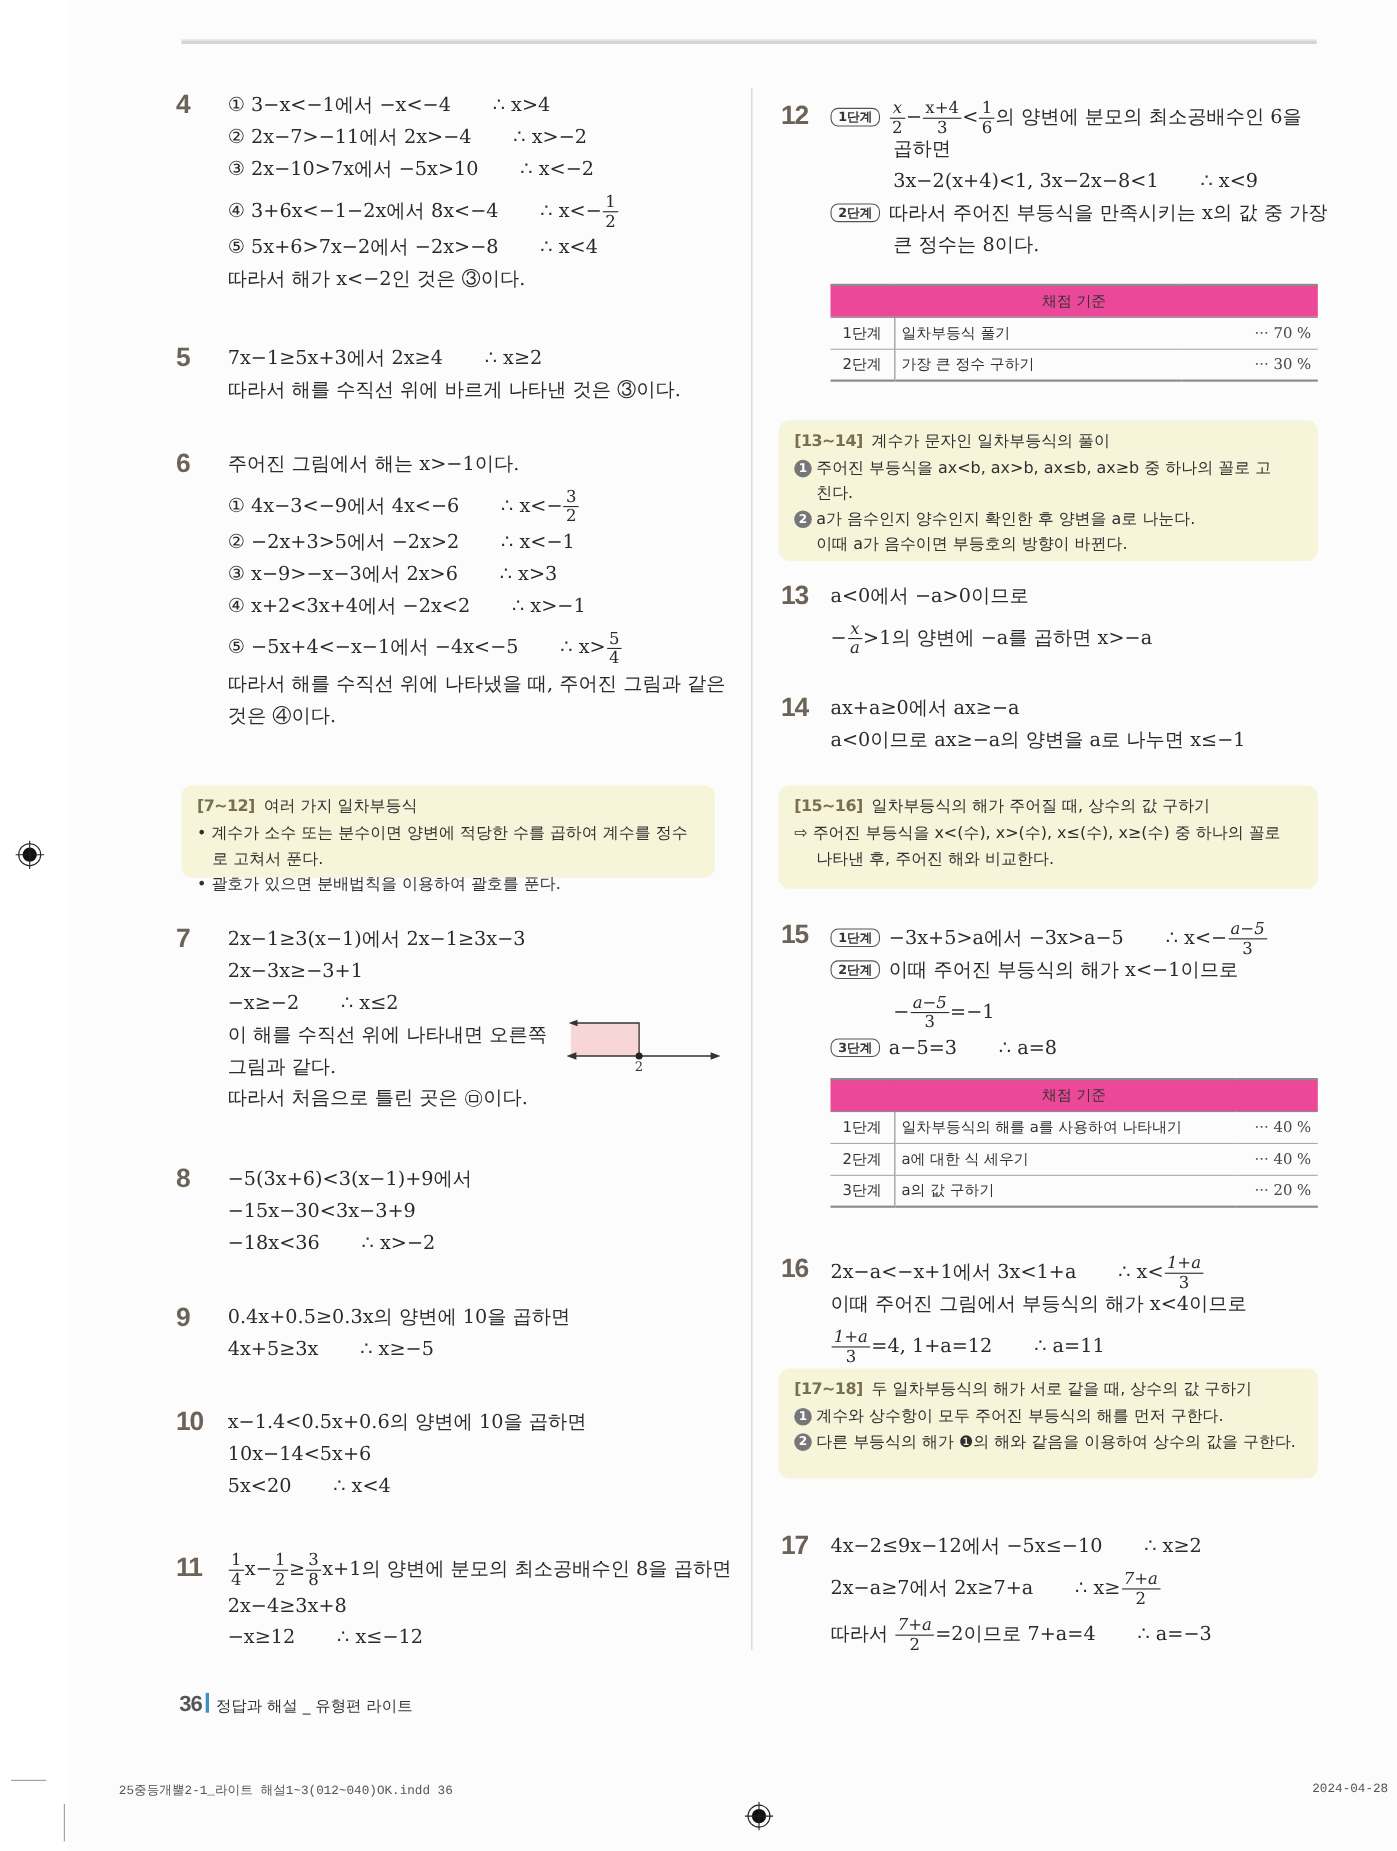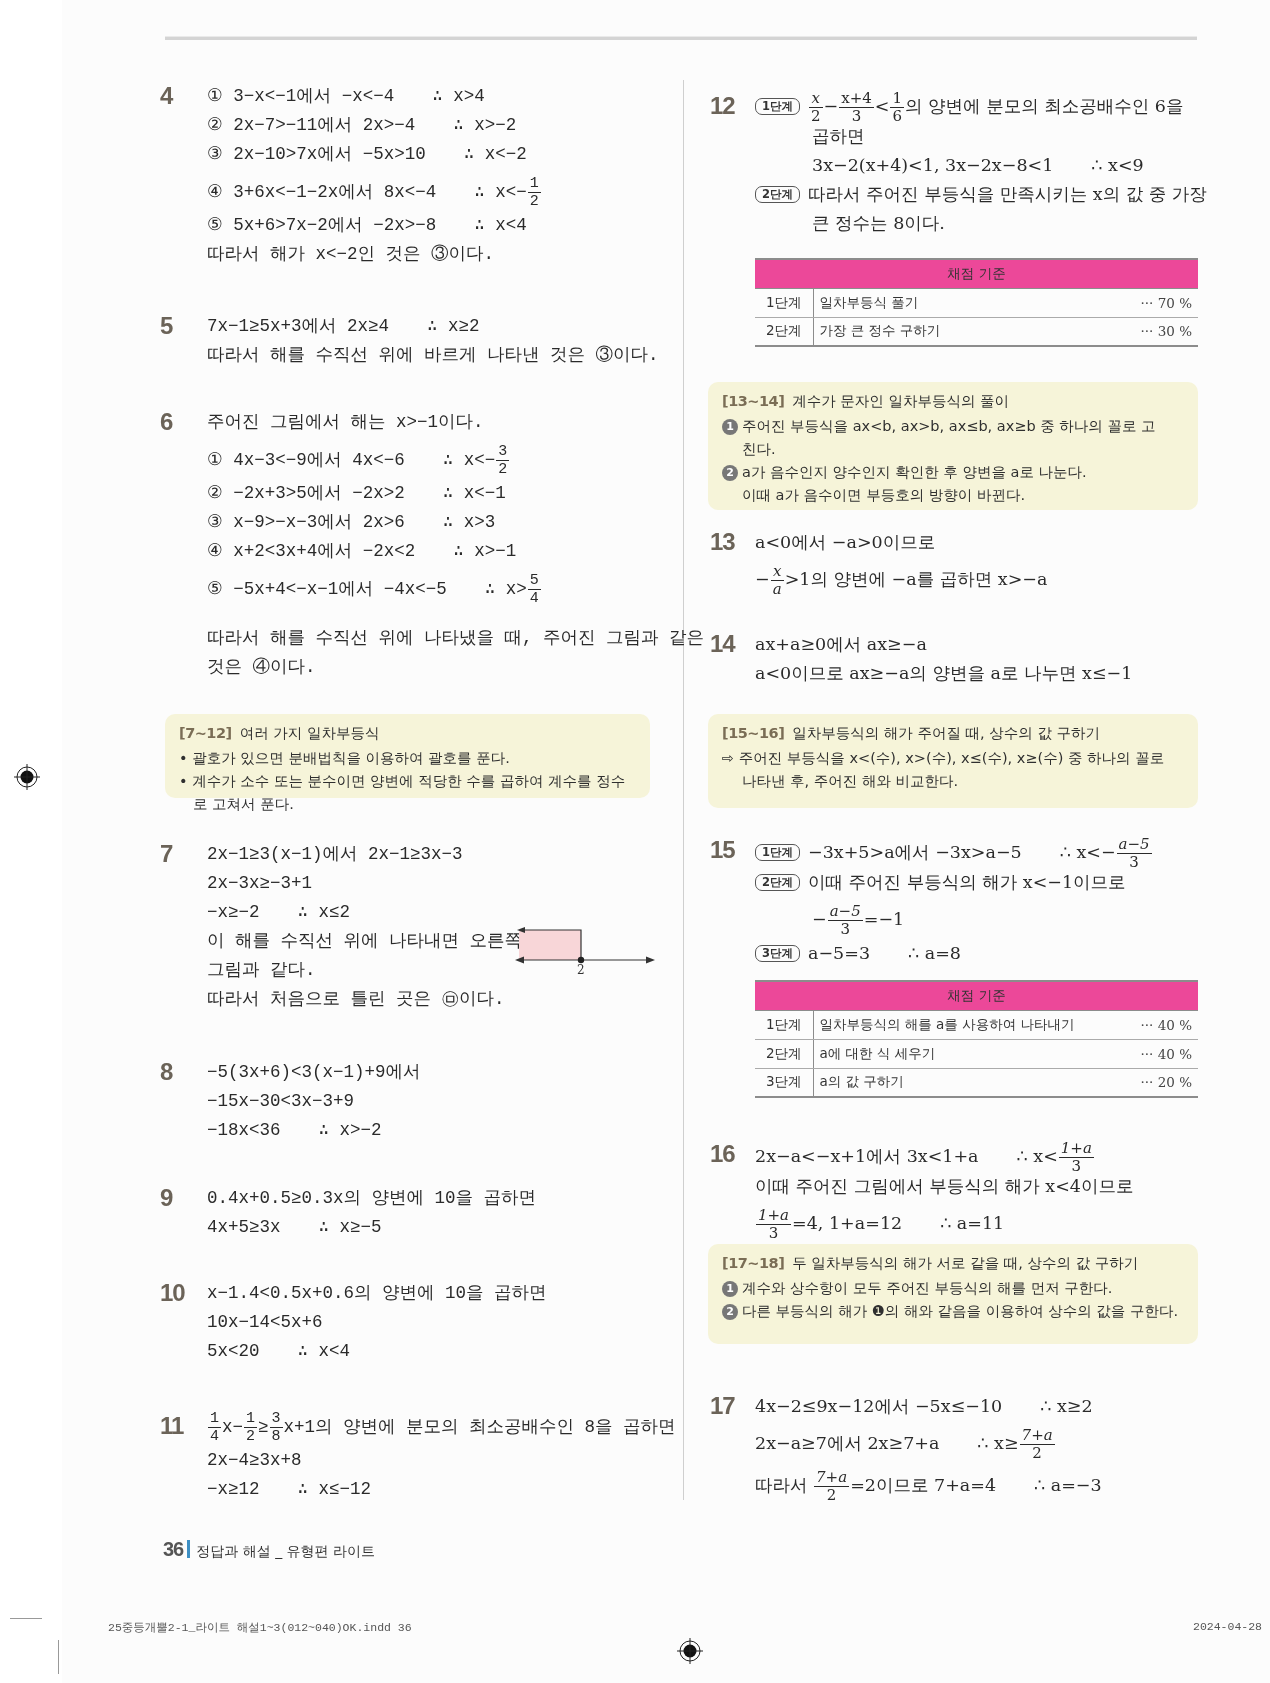--- a/index.html
+++ b/index.html
@@ -8,21 +8,21 @@
   .page-bg { position: absolute; left: 62px; top: 0; width: 1208px; height: 1683px; background: #fcfcfc; }
   .top-rule { position: absolute; left: 165px; top: 36px; width: 1032px; height: 4px; background: #d4d4d4; border-top: 1px solid #eaeaea; }
   .col-divider { position: absolute; left: 683px; top: 80px; width: 1px; height: 1420px; background: #cfcfcf; }
   .col { position: absolute; top: 0; }
   .col-left { left: 160px; width: 500px; }
   .col-right { left: 710px; width: 490px; }
 
   .problem { position: absolute; left: 0; }
   .pnum { position: absolute; left: 0; font-family: "Liberation Sans", sans-serif; font-weight: bold; font-size: 24px; color: #6b6358; letter-spacing: -1px; }
   .pbody { position: absolute; font-size: 17.5px; line-height: 29px; white-space: nowrap; }
-  .col-left .pbody { left: 47px; font-family: Liberation Mono, monospace; }
+  .col-left .pbody { left: 47px; }
   .col-right .pbody { left: 45px; }
   .line { display: block; height: 29px; }
   .line.tall { height: 38px; padding-top: 6px; }
   i.v { font-style: italic; }
   .therefore { margin-left: 38px; }
   .frac { display: inline-block; vertical-align: middle; text-align: center; font-size: 15px; line-height: 17px; margin: 0 1px; }
   .frac .n { display: block; border-bottom: 1px solid #2a2a2a; padding: 0 2px; }
   .frac .d { display: block; padding: 0 2px; }
 
   .tipbox { position: absolute; background: #f6f4d9; border-radius: 10px; padding: 8px 14px 10px 14px; font-family: "DejaVu Sans", "Liberation Sans", sans-serif; font-size: 14.5px; line-height: 23px; color: #2f2f2f; }
@@ -84,29 +84,29 @@
 
   <div class="problem" style="top:408px;">
     <div class="pnum">6</div>
     <div class="pbody">
       <span class="line">주어진 그림에서 해는 x&gt;−1이다.</span>
       <span class="line tall"><span>① 4x−3&lt;−9에서 4x&lt;−6</span><span class="therefore">∴ x&lt;−</span><span class="frac"><span class="n">3</span><span class="d">2</span></span></span>
       <span class="line" style="margin-top:4px"><span>② −2x+3&gt;5에서 −2x&gt;2</span><span class="therefore">∴ x&lt;−1</span></span>
       <span class="line"><span>③ x−9&gt;−x−3에서 2x&gt;6</span><span class="therefore">∴ x&gt;3</span></span>
       <span class="line"><span>④ x+2&lt;3x+4에서 −2x&lt;2</span><span class="therefore">∴ x&gt;−1</span></span>
       <span class="line tall"><span>⑤ −5x+4&lt;−x−1에서 −4x&lt;−5</span><span class="therefore">∴ x&gt;</span><span class="frac"><span class="n">5</span><span class="d">4</span></span></span>
-      <span class="line" style="margin-top:20px">따라서 해를 수직선 위에 나타냈을 때, 주어진 그림과 같은</span>
+      <span class="line" style="margin-top:4px">따라서 해를 수직선 위에 나타냈을 때, 주어진 그림과 같은</span>
       <span class="line">것은 ④이다.</span>
     </div>
   </div>
 
   <div class="tipbox" style="left:5px; top:714px; width:485px; height:84px;">
     <span class="tip-title"><span class="tip-range">[7~12]</span><span>여러 가지 일차부등식</span></span>
+    <span class="tip-item">• 계수가 소수 또는 분수이면 양변에 적당한 수를 곱하여 계수를 정수로 고쳐서 푼다.</span>
     <span class="tip-item">• 괄호가 있으면 분배법칙을 이용하여 괄호를 푼다.</span>
-    <span class="tip-item">• 계수가 소수 또는 분수이면 양변에 적당한 수를 곱하여 계수를 정수로 고쳐서 푼다.</span>
   </div>
 
   <div class="problem" style="top:840px;">
     <div class="pnum">7</div>
     <div class="pbody">
       <span class="line">2x−1≥3(x−1)에서 2x−1≥3x−3</span>
       <span class="line">2x−3x≥−3+1</span>
       <span class="line"><span>−x≥−2</span><span class="therefore">∴ x≤2</span></span>
       <span class="line">이 해를 수직선 위에 나타내면 오른쪽</span>
       <span class="line">그림과 같다.</span>

